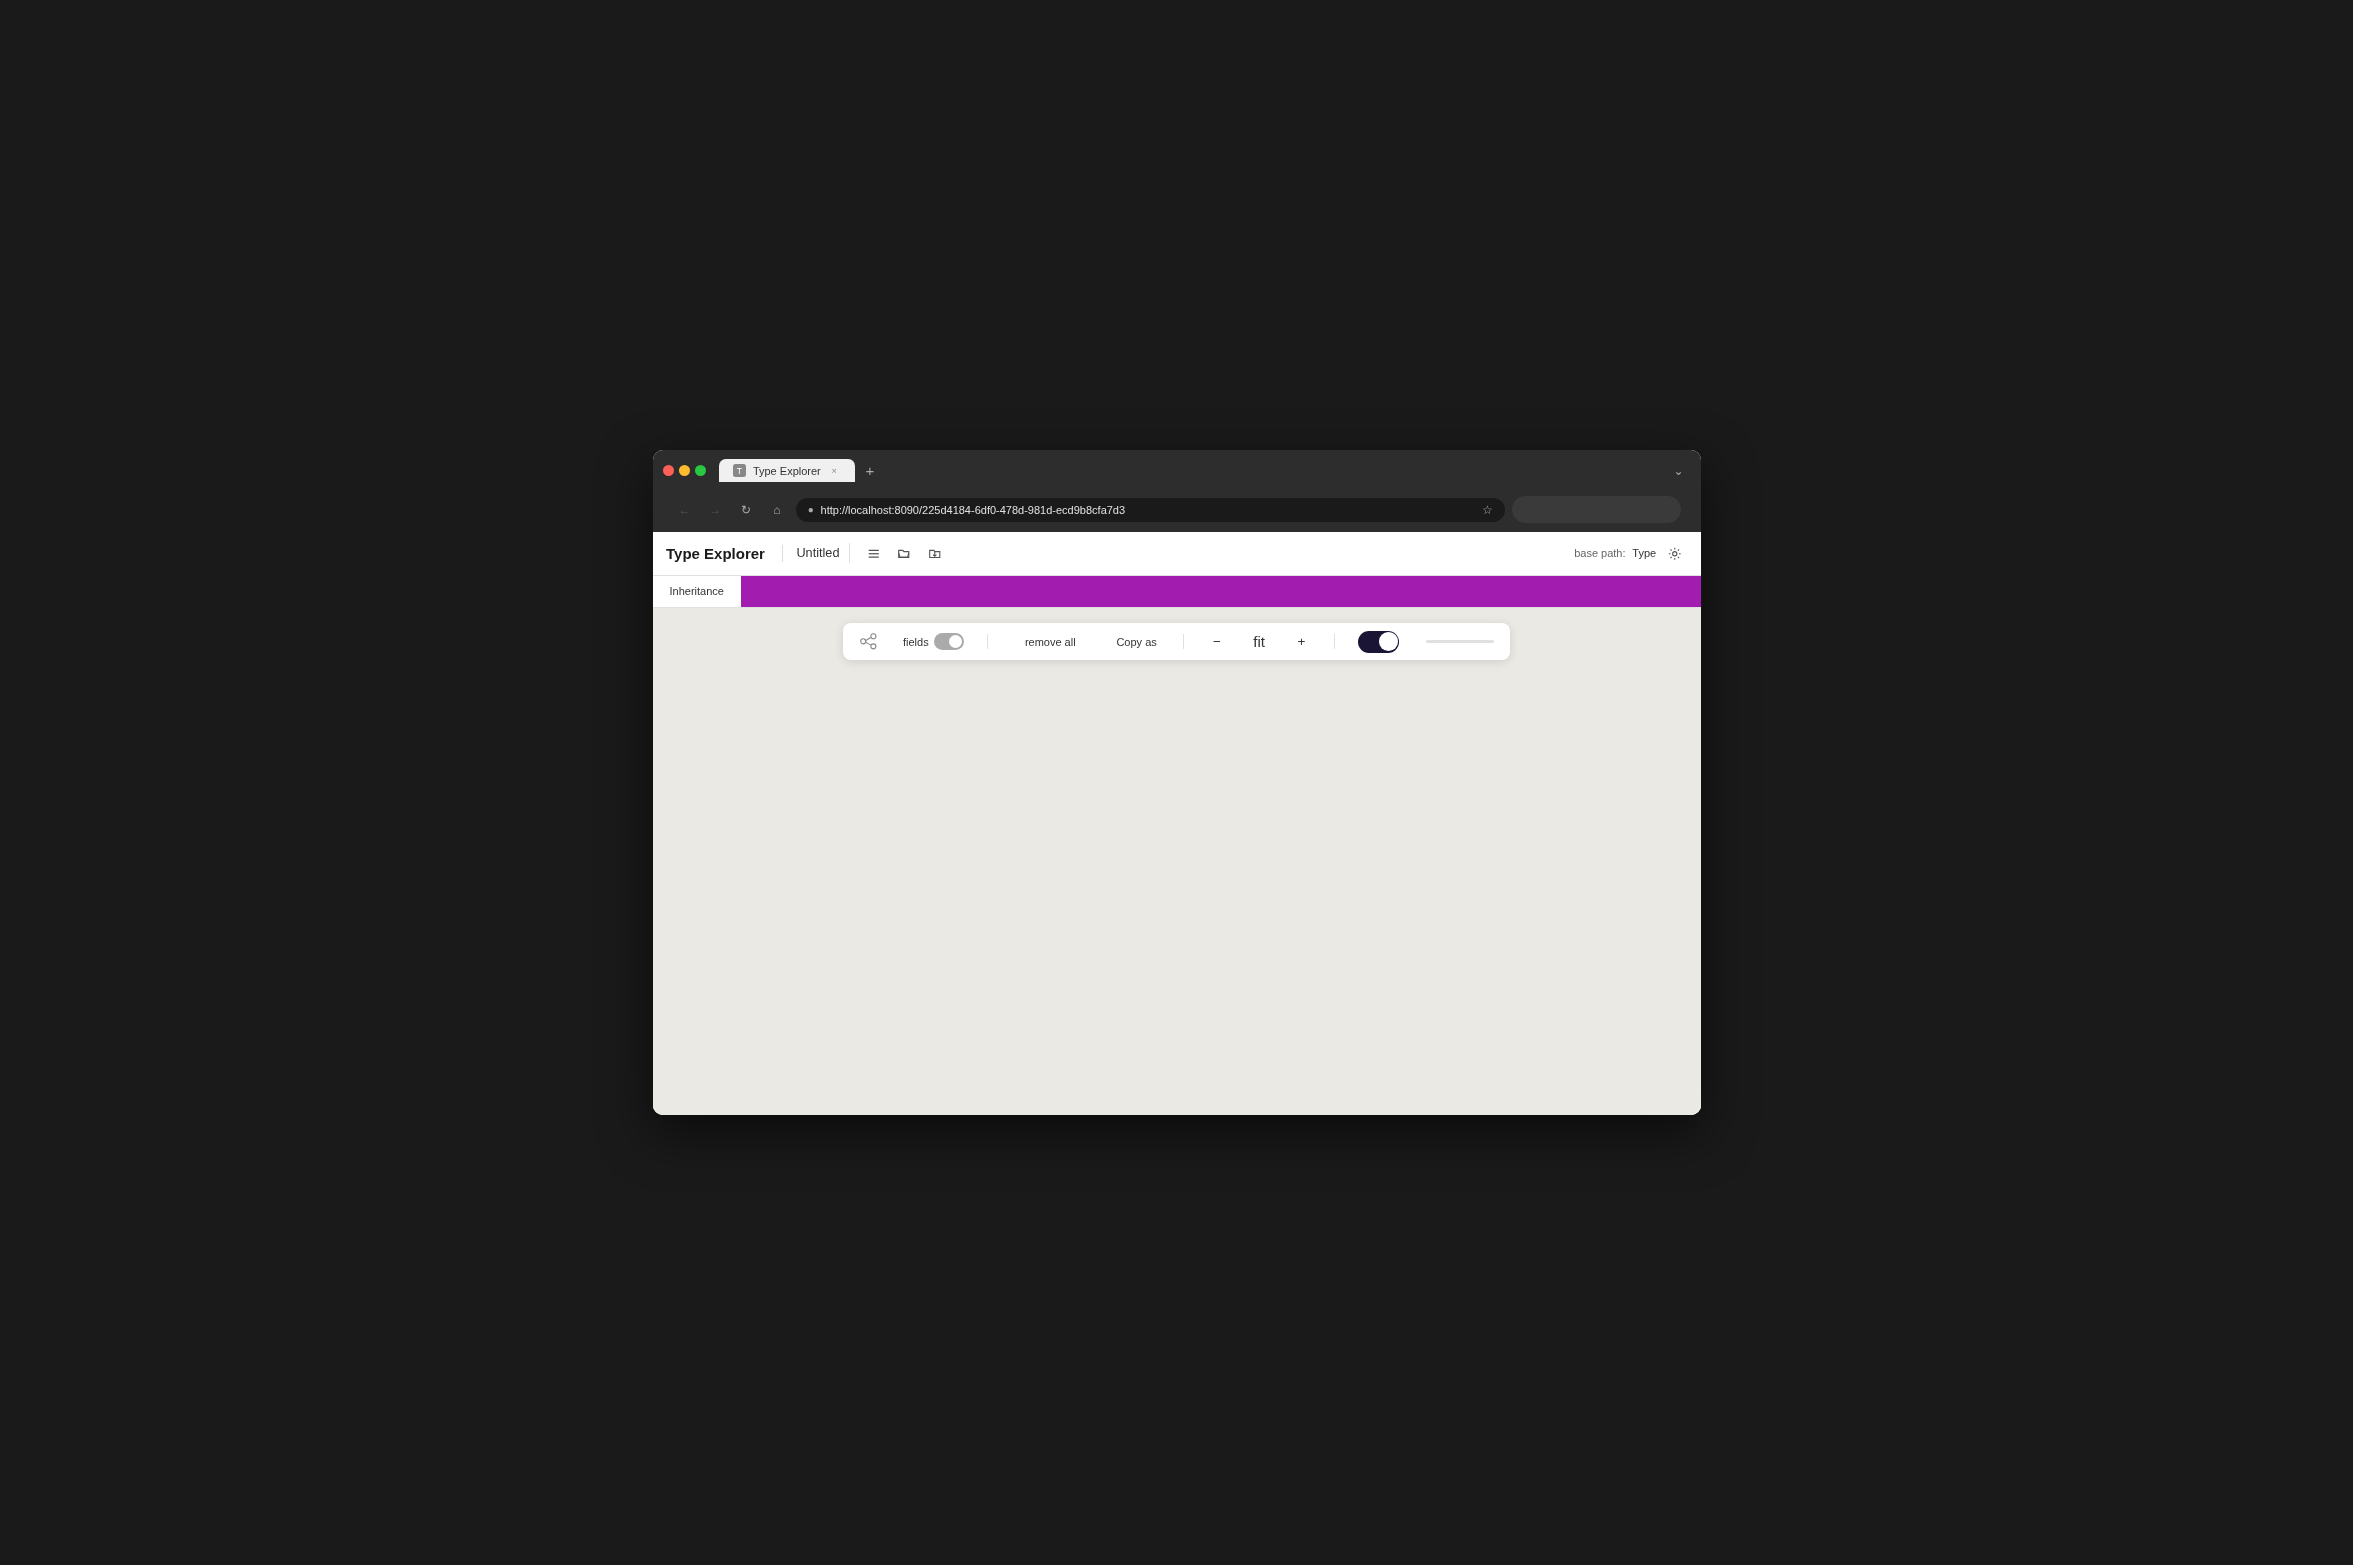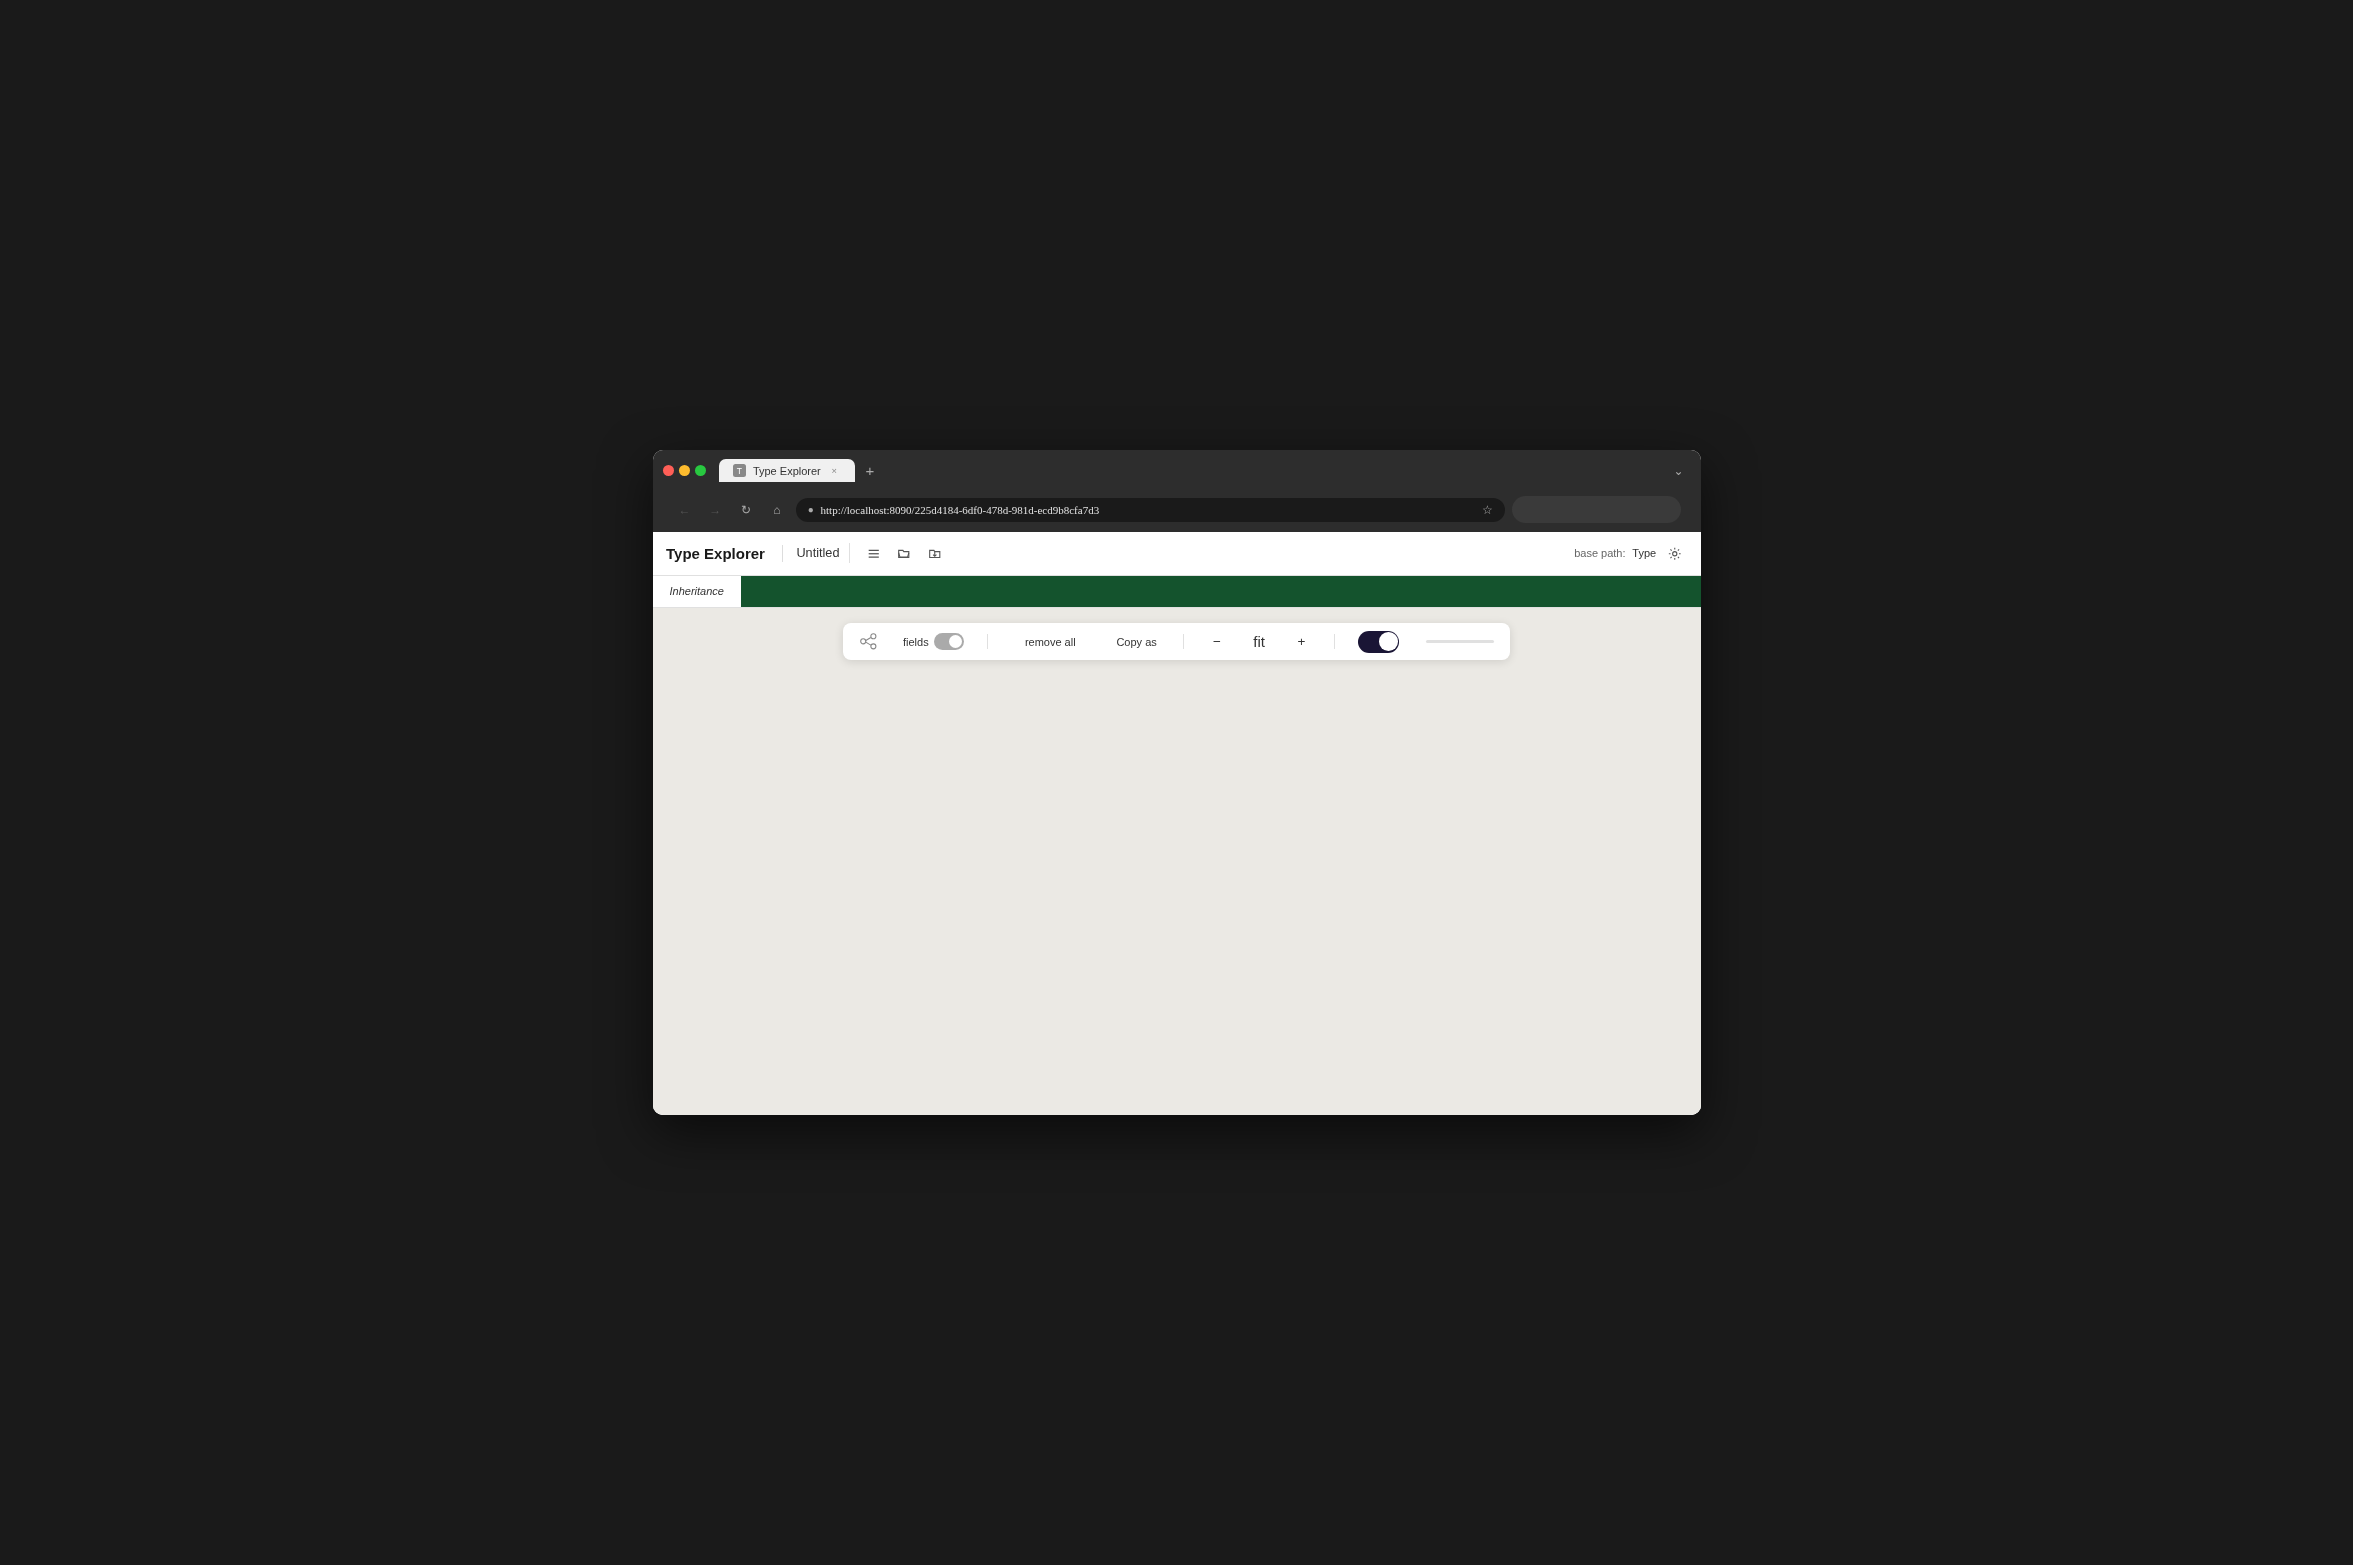--- a/index.html
+++ b/index.html
@@ -160,21 +160,20 @@
 
     .address-lock {
       color: #aaa;
       font-size: 10px;
     }
 
     .address-url {
       flex: 1;
       color: #e0e0e0;
       font-size: 11px;
-      font-family: Liberation Serif, serif;
     }
 
     .address-star {
       color: #aaa;
       font-size: 12px;
     }
 
     .address-ext {
       background: #3a3a3a;
       border-radius: 17px;
@@ -265,22 +264,21 @@
       color: #555;
       font-size: 13.5px;
       cursor: pointer;
     }
 
     
     .app-tabs {
       display: flex;
       padding: 0 0;
       border-bottom: 0.8px solid #e0e0e0;
-      background: #14532d;
-      font-style: italic;
+      background: #a21caf;
     }
 
     .app-tab {
       padding: 8.5px 17px;
       font-size: 11px;
       color: #333;
       cursor: pointer;
       border-bottom: 1.7px solid transparent;
     }
 

